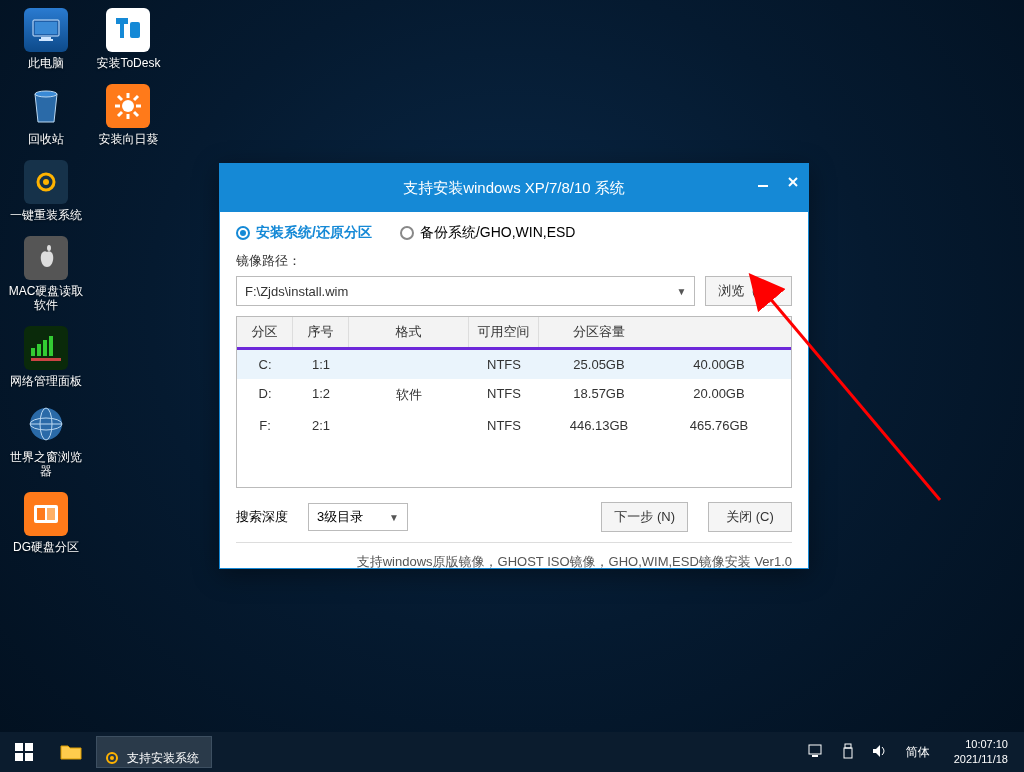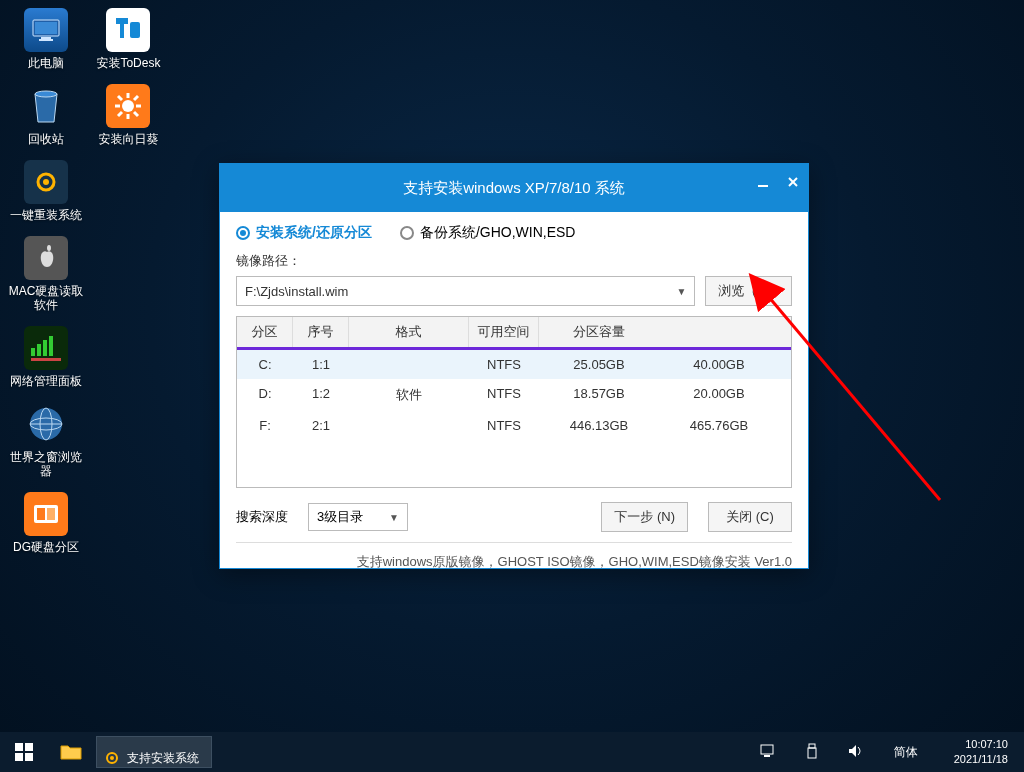--- a/index.html
+++ b/index.html
@@ -56,21 +56,21 @@
 .arrow-svg { position: absolute; left: 740px; top: 260px; pointer-events: none; }
 
 
 .taskbar {
   position: absolute; left: 0; bottom: 0; width: 100%; height: 40px;
   background: #0b1c2e; display: flex; align-items: center; color: #fff;
 }
 .taskbar .start { width: 48px; height: 40px; display: flex; align-items: center; justify-content: center; cursor: pointer; }
 .taskbar .tb-icon { width: 46px; height: 40px; display: flex; align-items: center; justify-content: center; cursor: pointer; }
 .taskbar .tb-app { height: 32px; margin: 4px 2px; padding: 0 12px 0 6px; background: #2a3a4a; border: 1px solid #3d4f61; display: flex; align-items: flex-end; gap: 6px; font-size: 12px; cursor: pointer; }
-.taskbar .tray { margin-left: auto; display: flex; align-items: center; gap: 30px; padding: 0 10px; font-size: 12px; }
+.taskbar .tray { margin-left: auto; display: flex; align-items: center; gap: 18px; padding: 0 10px; font-size: 12px; }
 .taskbar .clock { text-align: right; line-height: 15px; padding: 0 6px; font-size: 11px; }
 
 
 .ic-pc { background: linear-gradient(#2a7bd1,#0d4a8a); }
 .ic-todesk { background: #fff; }
 .ic-recycle { background: transparent; }
 .ic-sunflower { background: #ff7a1a; }
 .ic-gear { background: #16324a; }
 .ic-mac { background: #555; }
 .ic-net { background: #0a2a0a; }

